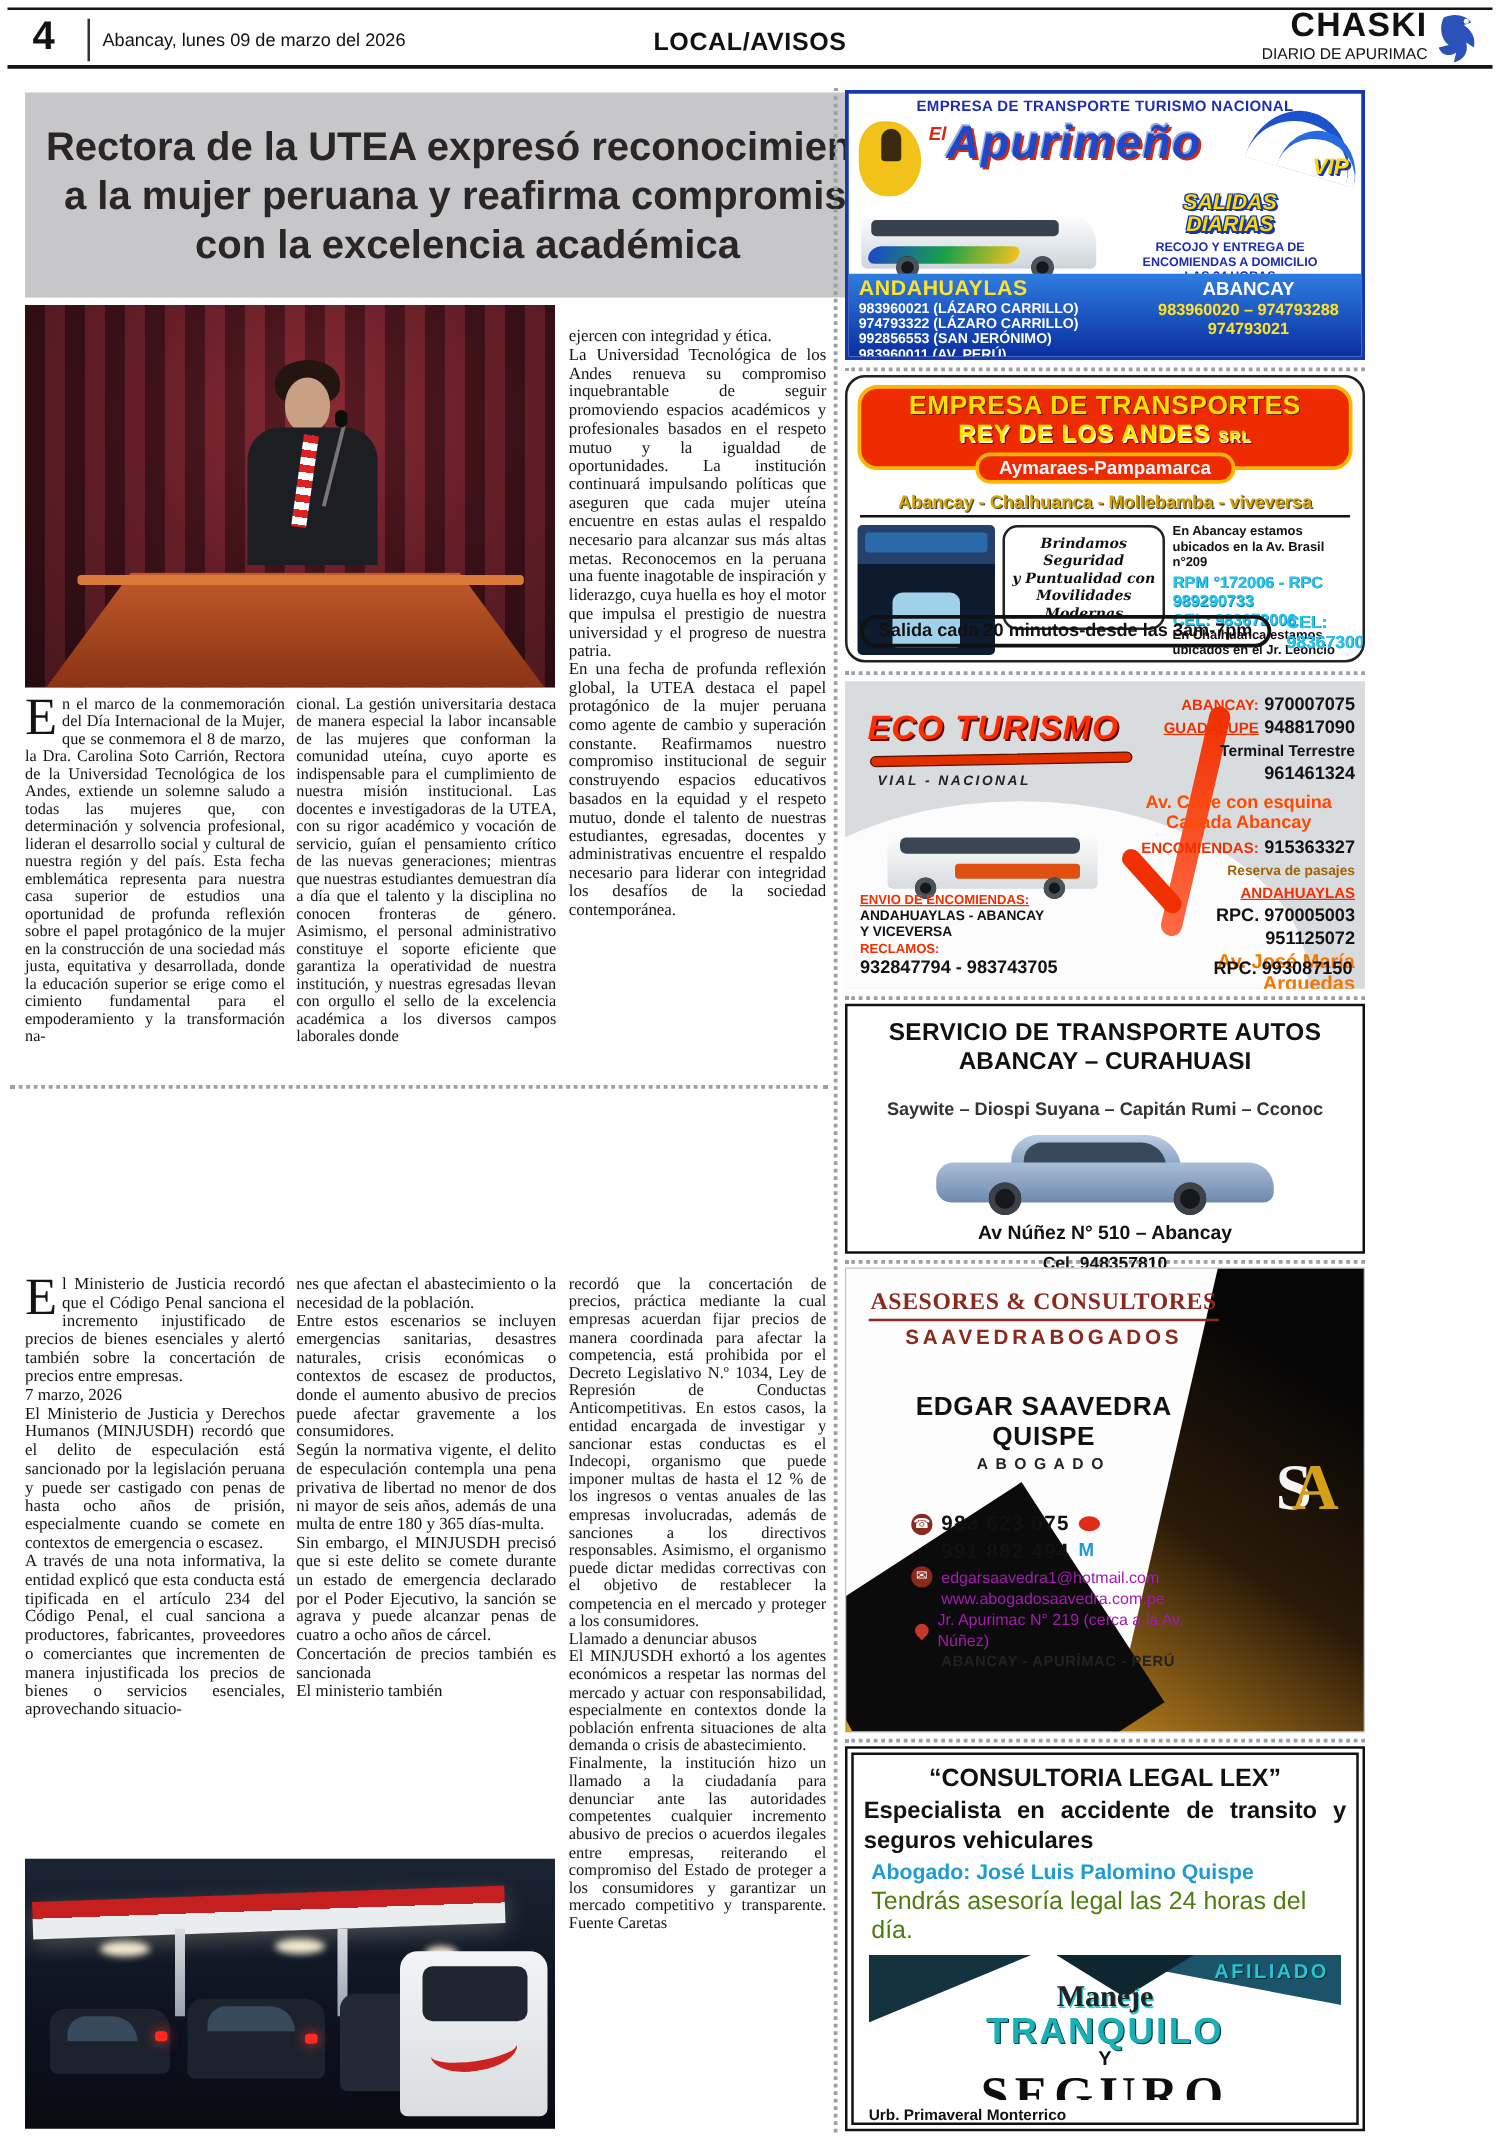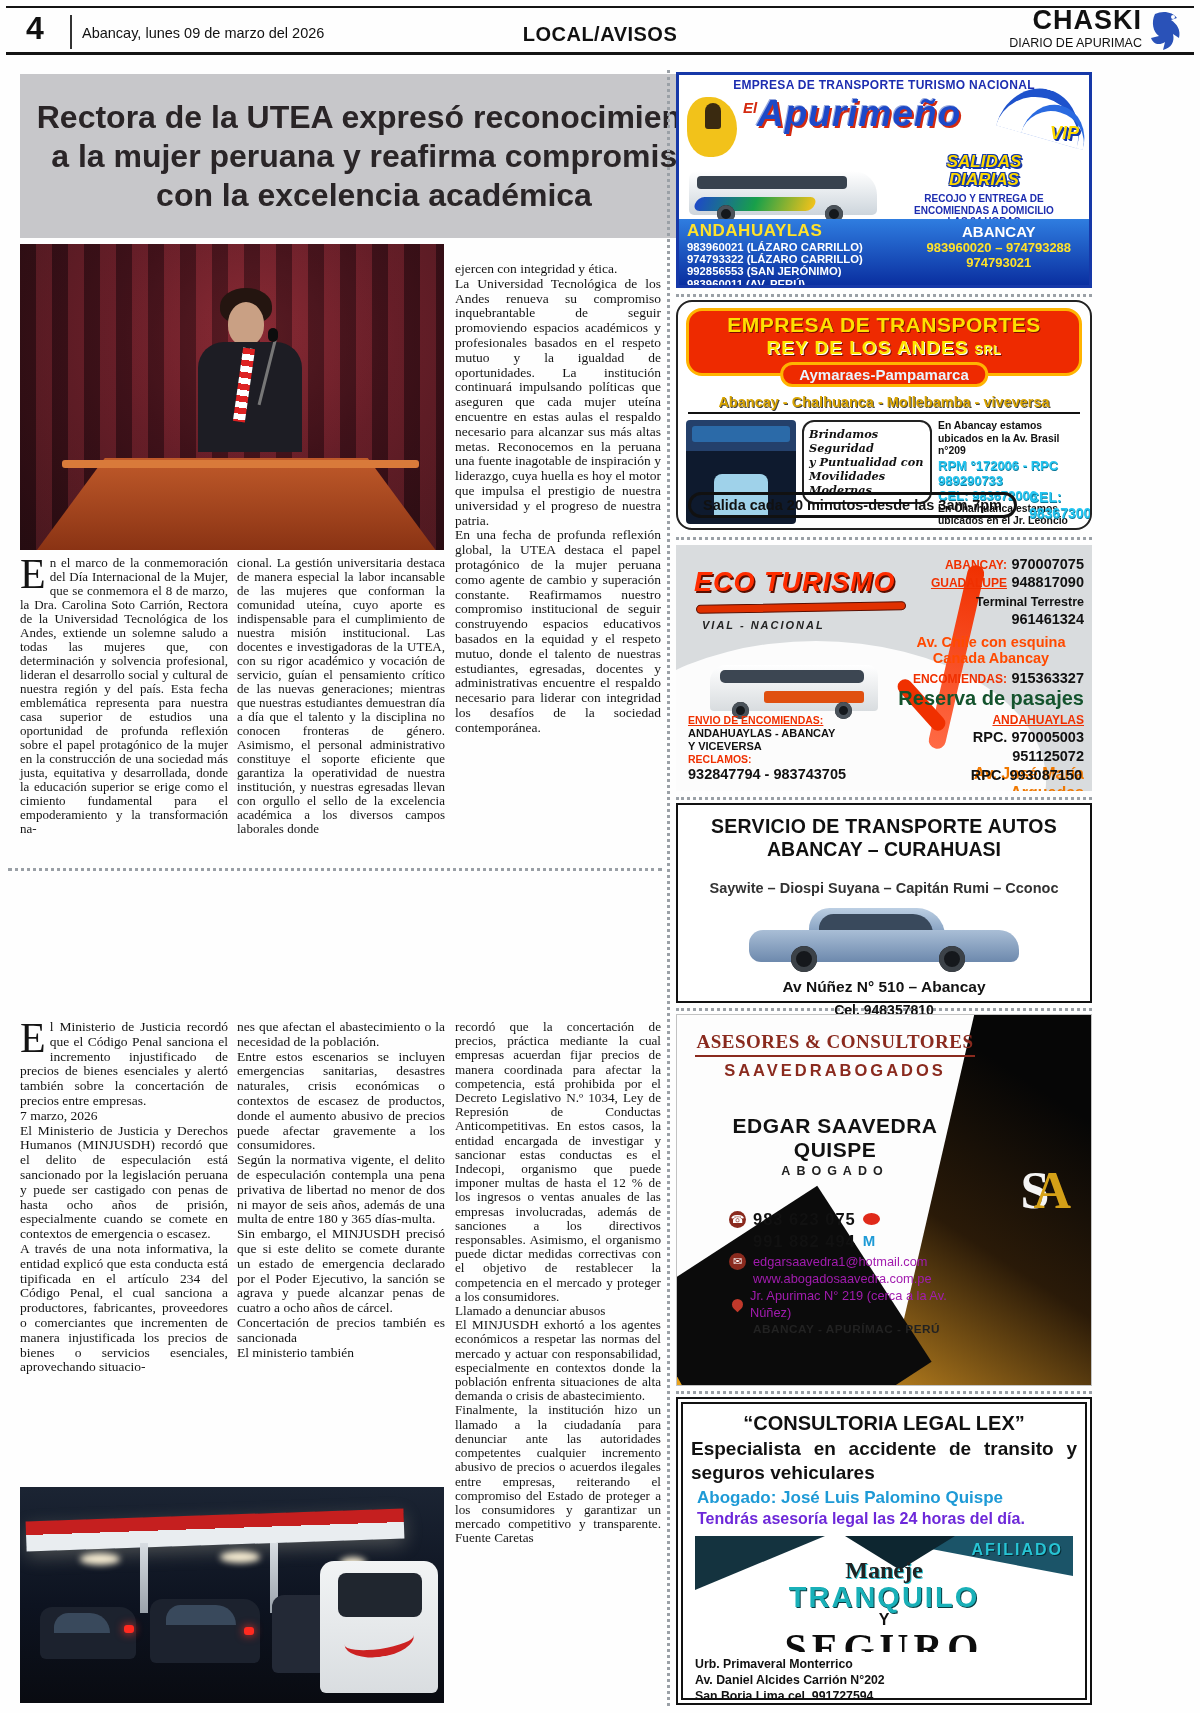--- a/index.html
+++ b/index.html
@@ -120,21 +120,21 @@
   .rey-pill{position:absolute;left:50%;transform:translateX(-50%);bottom:-14px;background:#ee2a00;
     border:3px solid #ffb400;border-radius:12px;padding:1px 16px;color:#e8f6ff;font-weight:700;font-size:15px;white-space:nowrap;}
   .rey-routes{margin:18px 10px 0;text-align:center;font-weight:700;font-size:14.5px;color:#d8a400;
     text-shadow:1px 1px 0 #444;border-bottom:2.5px solid #111;padding-bottom:2px;}
   .rey-row{display:flex;gap:6px;margin:6px 8px 0;}
   .rey-photo{width:110px;height:104px;border-radius:4px;flex:none;position:relative;overflow:hidden;
     background:linear-gradient(#24406b 0 30%,#0e1a2e 30%);}
   .rey-photo-van{position:absolute;left:28px;bottom:6px;width:54px;height:44px;border-radius:8px 8px 3px 3px;background:#9fd2ea;}
   .rey-photo-sign{position:absolute;left:6px;top:6px;right:6px;height:16px;border-radius:3px;background:#2b6aa8;}
   .rey-slogan{width:116px;flex:none;border:2px solid #222;border-radius:12px;padding:5px 5px;
-    font-family:"DejaVu Serif",serif;font-style:italic;font-weight:700;font-size:11.3px;line-height:14px;align-self:flex-start;}
+    font-family:"DejaVu Serif",serif;font-style:italic;font-weight:700;font-size:11.3px;line-height:14px;text-align:center;align-self:flex-start;}
   .rey-info{flex:1;font-weight:700;font-size:10.4px;line-height:12.5px;}
   .cyan{color:#25c6f2;text-shadow:.5px .5px 0 #0a7a9a;}
   .rey-rpm{font-size:13px;line-height:15px;}
   .rey-bottom{position:absolute;left:10px;right:10px;bottom:7px;display:flex;align-items:center;gap:12px;}
   .rey-salida{border:3px solid #111;border-radius:14px;padding:2px 12px;font-weight:700;font-size:14.5px;white-space:nowrap;}
   .rey-cel2{font-weight:700;font-size:14px;}
 
   
   .ad3{top:545px;height:246px;background:#d9dcde;overflow:hidden;}
   .eco-swoosh{position:absolute;left:-90px;bottom:-130px;width:460px;height:280px;background:#fff;border-radius:50%;opacity:.9;}
@@ -150,21 +150,21 @@
   .eco-van-win{position:absolute;left:10px;right:14px;bottom:36px;height:13px;border-radius:5px;background:#3c4652;}
   .eco-van-stripe{position:absolute;left:54px;bottom:16px;width:100px;height:12px;background:#e05010;border-radius:3px;}
   .eco-van-w1,.eco-van-w2{position:absolute;bottom:0;width:17px;height:17px;border-radius:50%;background:#14181c;box-shadow:inset 0 0 0 4px #4a525a;}
   .eco-van-w1{left:22px;}.eco-van-w2{right:26px;}
   .eco-right{position:absolute;right:8px;top:10px;width:186px;text-align:right;line-height:1.15;}
   .eco-red{color:#f03000;font-weight:700;font-size:12px;}
   .eco-red-u{text-decoration:underline;}
   .eco-num{color:#111;font-weight:700;font-size:14.5px;}
   .eco-bold13{color:#111;font-weight:700;font-size:12.5px;}
   .eco-addr{color:#ff4a00;font-weight:700;font-size:14.5px;line-height:16px;text-align:center;margin:5px 0 3px;}
-  .eco-reserva{color:#14532d;font-weight:700;font-size:20px;}
+  .eco-reserva{color:#a16207;font-weight:700;font-size:11px;}
   .eco-orange{color:#f07800;font-weight:700;font-size:16px;line-height:13px;}
   .eco-bl{position:absolute;left:12px;bottom:8px;line-height:1.2;}
   .eco-bl .lbl{color:#f03000;font-weight:700;font-size:10.5px;text-decoration:underline;}
   .eco-bl .blk{color:#111;font-weight:700;font-size:11px;}
   .eco-bl .big{color:#111;font-weight:700;font-size:14.5px;}
   .eco-br{position:absolute;right:10px;bottom:8px;color:#111;font-weight:700;font-size:14.5px;}
 
   
   .ad4{top:803px;height:200px;border:2.5px solid #111;background:#fff;text-align:center;}
   .ad4-t1{font-weight:700;font-size:19.5px;margin-top:10px;letter-spacing:.3px;}
@@ -207,21 +207,21 @@
   .sa-small{font-weight:400;font-size:12.8px;color:#a21caf;}
   .pin{width:11px;height:11px;background:#c0392b;border-radius:50% 50% 50% 0;transform:rotate(-45deg);flex:none;margin-left:3px;}
   .sa-loc{font-weight:700;font-size:11.8px;color:#222;letter-spacing:.5px;margin-left:24px;}
 
   
   .ad6{top:1397px;height:308px;border:2px solid #111;padding:3px;background:#fff;}
   .lex-inner{border:2px solid #111;height:100%;box-sizing:border-box;position:relative;overflow:hidden;}
   .lex-title{text-align:center;font-weight:700;font-size:20px;margin-top:8px;}
   .lex-l1{font-weight:700;font-size:19px;text-align:justify;padding:2px 8px 0;line-height:24px;}
   .lex-abog{color:#1e9ad6;font-weight:700;font-size:17px;padding:3px 14px 0;}
-  .lex-l2{color:#6d28d9;font-weight:700;font-size:16px;padding:2px 14px 0;}
+  .lex-l2{color:#4d7c0f;font-weight:400;font-size:20px;padding:2px 14px 0;}
   .lex-banner{position:relative;height:116px;margin:8px 12px 0;background:#fff;overflow:hidden;}
   .lex-tri1{position:absolute;left:0;top:0;width:130px;height:54px;background:#14333f;clip-path:polygon(0 0,100% 0,0 100%);}
   .lex-tri2{position:absolute;right:0;top:0;width:210px;height:40px;background:#1b5468;clip-path:polygon(0 0,100% 0,100% 100%);}
   .lex-tri3{position:absolute;left:150px;top:0;width:110px;height:34px;background:#0d2630;clip-path:polygon(0 0,100% 0,50% 100%);}
   .lex-afiliado{position:absolute;right:10px;top:5px;color:#27c4d4;font-weight:700;font-size:16px;
     letter-spacing:2px;text-shadow:1px 1px 0 #062a33;}
   .lex-stack{position:absolute;left:0;right:0;top:22px;text-align:center;line-height:1;}
   .lex-maneje{font-family:"Liberation Serif",serif;font-weight:700;font-size:24px;color:#222;
     text-shadow:1px 1px 0 #27c4d4;}
   .lex-tranq{color:#19b0b8;font-weight:700;font-size:29px;letter-spacing:2px;text-shadow:1px 1px 0 #083b40;margin-top:1px;}

